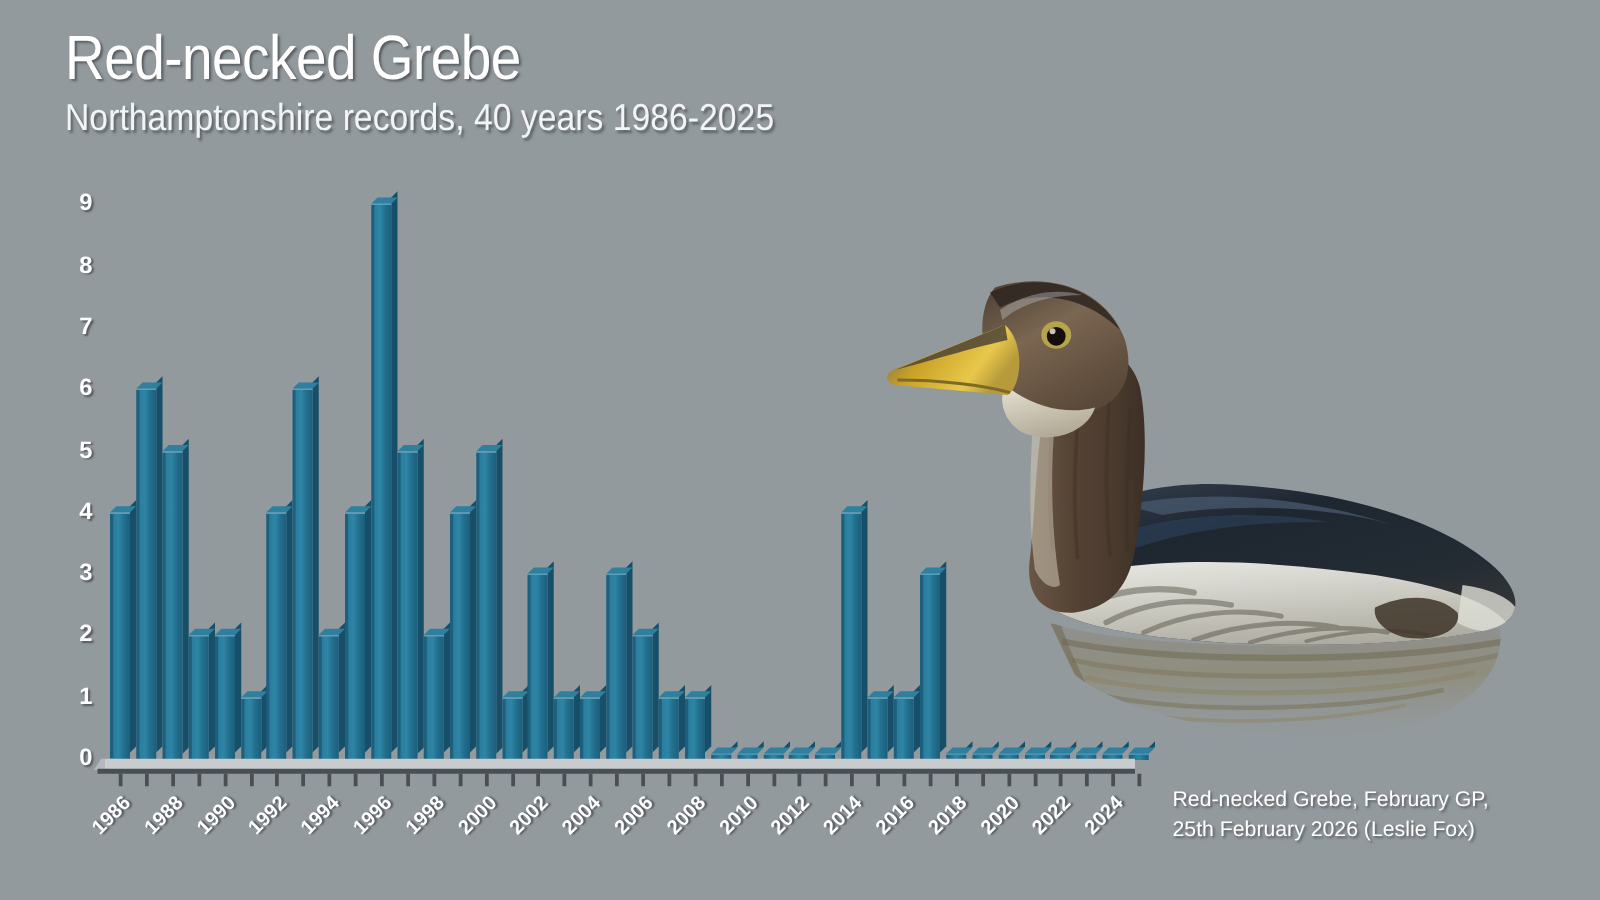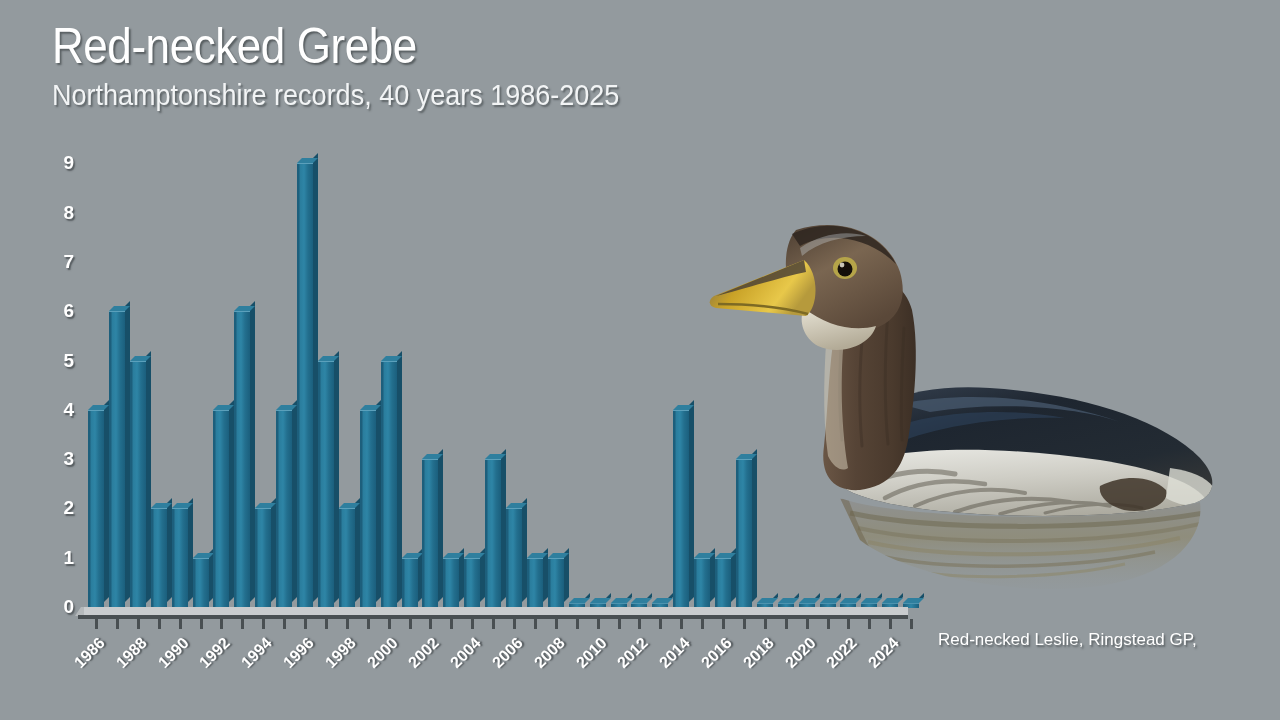--- a/index.html
+++ b/index.html
@@ -588,14 +588,15 @@
 
     <g>
       <path d="M104,92 L14,128 C8,132 8,138 16,140 L106,148 C118,140 120,106 104,92 Z" fill="url(#billG)"></path>
       <path d="M104,92 L16,128 C40,122 78,110 106,104 Z" fill="#4d4336" opacity="0.85"></path>
       <path d="M18,136 C52,136 86,140 108,146" stroke="#7d6a24" stroke-width="2.5" fill="none"></path>
     </g>
   </svg>
 </div>
 
 <div id="caption">
-  <div>Red-necked Leslie, Ringstead GP,</div>
+  <div>Red-necked Grebe, February GP,</div>
+  <div>25th February 2026 (Leslie Fox)</div>
 </div>
 
 </body></html>

